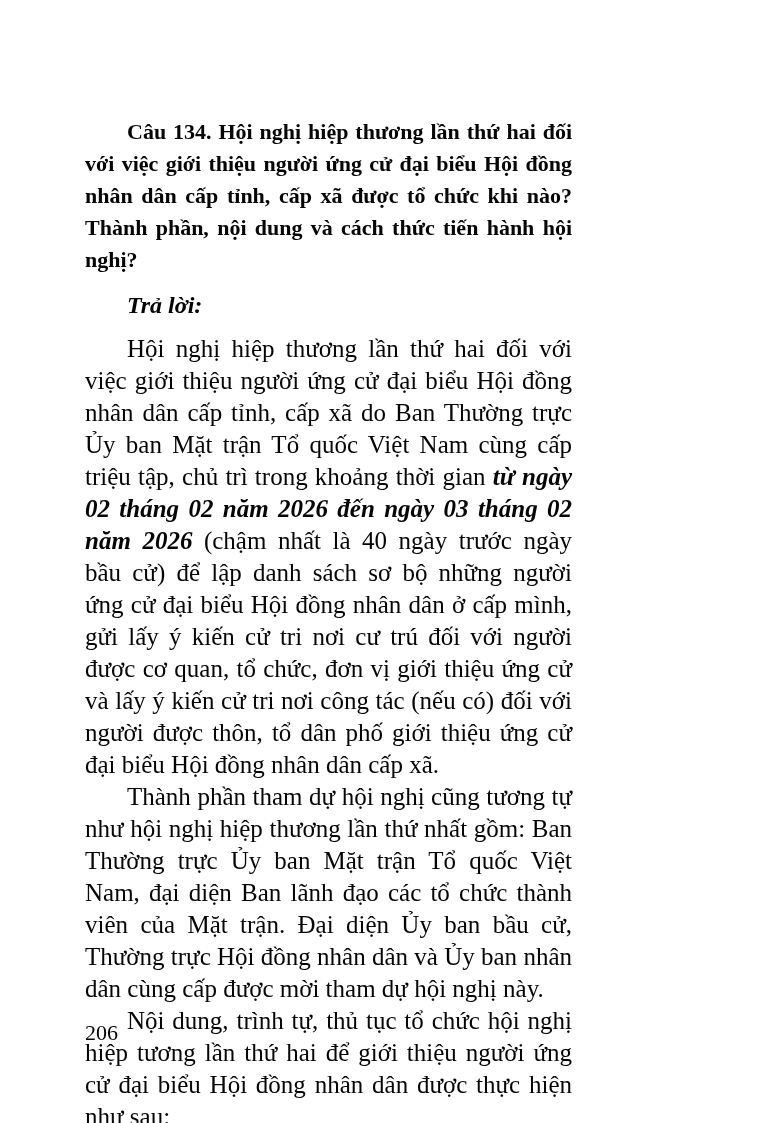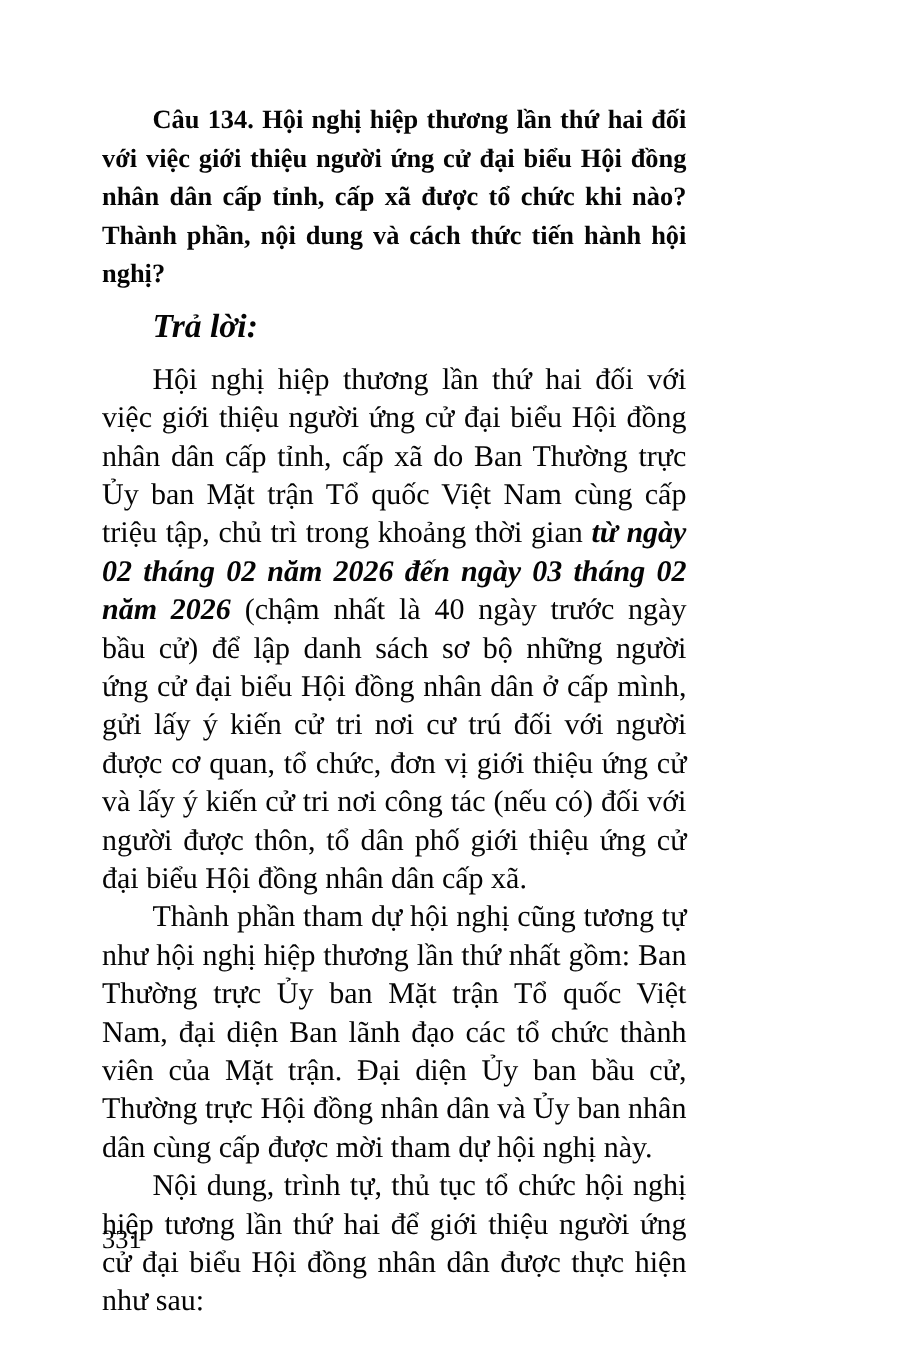--- a/index.html
+++ b/index.html
@@ -9,33 +9,33 @@
     background: #ffffff;
     font-family: "Liberation Serif", "DejaVu Serif", serif;
     color: #050505;
     overflow: hidden;
   }
   .page {
     position: relative;
     width: 656px;
     height: 1123px;
     background: #ffffff;
-    padding: 84px 84px 0 85px;
+    padding: 116px 84px 0 85px;
   }
   .question {
     font-weight: 700;
     font-size: 22px;
     line-height: 32px;
     text-align: justify;
     text-indent: 42px;
   }
   .answer-label {
     font-weight: 700;
     font-style: italic;
-    font-size: 28px;
+    font-size: 24px;
     line-height: 32px;
     margin-top: 13px;
     text-indent: 42px;
   }
   .body-para {
     font-size: 25px;
     line-height: 32px;
     text-align: justify;
     text-indent: 42px;
   }
@@ -61,15 +61,15 @@
   <h2 class="question">Câu 134. Hội nghị hiệp thương lần thứ hai đối với việc giới thiệu người ứng cử đại biểu Hội đồng nhân dân cấp tỉnh, cấp xã được tổ chức khi nào? Thành phần, nội dung và cách thức tiến hành hội nghị?</h2>
 
   <p class="answer-label">Trả lời:</p>
 
   <p class="body-para para-1"><span>Hội nghị hiệp thương lần thứ hai đối với việc giới thiệu người ứng cử đại biểu Hội đồng nhân dân cấp tỉnh, cấp xã do Ban Thường trực Ủy ban Mặt trận Tổ quốc Việt Nam cùng cấp triệu tập, chủ trì trong khoảng thời gian </span><span class="bold-italic">từ ngày 02 tháng 02 năm 2026 đến ngày 03 tháng 02 năm 2026</span><span> (chậm nhất là 40 ngày trước ngày bầu cử) để lập danh sách sơ bộ những người ứng cử đại biểu Hội đồng nhân dân ở cấp mình, gửi lấy ý kiến cử tri nơi cư trú đối với người được cơ quan, tổ chức, đơn vị giới thiệu ứng cử và lấy ý kiến cử tri nơi công tác (nếu có) đối với người được thôn, tổ dân phố giới thiệu ứng cử đại biểu Hội đồng nhân dân cấp xã.</span></p>
 
   <p class="body-para para-2">Thành phần tham dự hội nghị cũng tương tự như hội nghị hiệp thương lần thứ nhất gồm: Ban Thường trực Ủy ban Mặt trận Tổ quốc Việt Nam, đại diện Ban lãnh đạo các tổ chức thành viên của Mặt trận. Đại diện Ủy ban bầu cử, Thường trực Hội đồng nhân dân và Ủy ban nhân dân cùng cấp được mời tham dự hội nghị này.</p>
 
   <p class="body-para para-3">Nội dung, trình tự, thủ tục tổ chức hội nghị hiệp tương lần thứ hai để giới thiệu người ứng cử đại biểu Hội đồng nhân dân được thực hiện như sau:</p>
 
-  <div class="page-number">331</div>
+  <div class="page-number">206</div>
 
 </div>
 
 </body></html>

